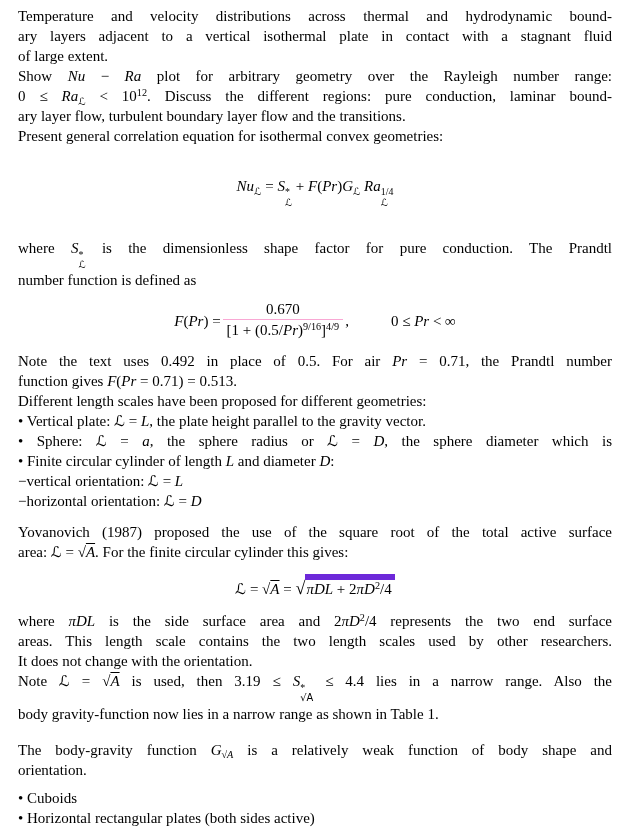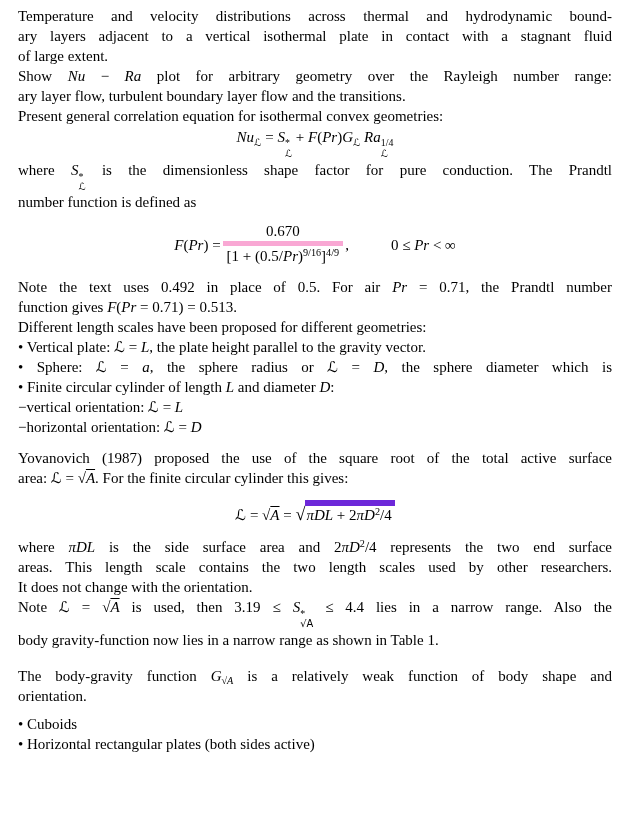--- a/index.html
+++ b/index.html
@@ -8,26 +8,26 @@
     box-sizing:border-box;
     width:630px;height:830px;
     padding:6px 18px 0 18px;
     font-family:"Liberation Serif","DejaVu Serif",serif;
     font-size:15px;line-height:20px;color:#000;border-radius:14px;
   }
   .line{min-height:20px;}
   .line.j{text-align:justify;text-align-last:justify;}
   .line.l{text-align:left;}
   .equation{text-align:center;}
-  .eq1{margin:1px 0;}
+  .eq1{margin:30px 0;}
   .eq2{margin:10px 0;display:flex;align-items:center;justify-content:center;}
   .eq3{margin:12px 0;}
   .frac{display:inline-flex;flex-direction:column;align-items:center;margin:0 2px;}
   .frac .num{padding:0 4px;line-height:19px;}
-  .frac .den{border-top:5px solid #f9a8d4;padding:0 4px;line-height:21px;}
+  .frac .den{border-top:1px solid #f9a8d4;padding:0 4px;line-height:21px;}
   .eqspace{display:inline-block;width:42px;}
   .seg-i{font-style:italic;}
   .seg-sup{font-size:68%;vertical-align:0.5em;line-height:0;}
   .seg-sub{font-size:68%;vertical-align:-0.3em;line-height:0;font-style:italic;}
   .seg-cal{font-family:"DejaVu Sans","DejaVu Serif",serif;}
   .seg-calsub{font-size:68%;vertical-align:-0.35em;line-height:0;font-family:"DejaVu Sans","DejaVu Serif",serif;}
   .seg-ovi{font-style:italic;text-decoration:overline;}
   .seg-stk{display:inline-flex;flex-direction:column;align-items:flex-start;vertical-align:-0.45em;line-height:1.05;font-size:66%;font-style:normal;}
   .seg-stk .stk-sub{font-family:"DejaVu Sans","DejaVu Serif",serif;}
   .radical{font-size:120%;}
@@ -37,20 +37,21 @@
   .gap-lg{height:16px;}
 </style>
 </head>
 <body>
 
 <div class="page">
   <div class="line j"><span class="seg-r">Temperature and velocity distributions across thermal and hydrodynamic bound-</span></div>
   <div class="line j"><span class="seg-r">ary layers adjacent to a vertical isothermal plate in contact with a stagnant fluid</span></div>
   <div class="line l"><span class="seg-r">of large extent.</span></div>
   <div class="line j"><span class="seg-r">Show </span><span class="seg-i">Nu</span><span class="seg-r"> − </span><span class="seg-i">Ra</span><span class="seg-r"> plot for arbitrary geometry over the Rayleigh number range:</span></div>
+  <div class="line j"><span class="seg-r">0 ≤ </span><span class="seg-i">Ra</span><span class="seg-calsub">ℒ</span><span class="seg-r"> &lt; 10</span><span class="seg-sup">12</span><span class="seg-r">. Discuss the different regions: pure conduction, laminar bound-</span></div>
   <div class="line l"><span class="seg-r">ary layer flow, turbulent boundary layer flow and the transitions.</span></div>
   <div class="line l"><span class="seg-r">Present general correlation equation for isothermal convex geometries:</span></div>
 
   <div class="equation eq1"><span class="seg-i">Nu</span><span class="seg-calsub">ℒ</span><span class="seg-r"> = </span><span class="seg-i">S</span><span class="seg-stk">
         <span>*</span>
         <span class="stk-sub">ℒ</span>
       </span><span class="seg-r"> + </span><span class="seg-i">F</span><span class="seg-r">(</span><span class="seg-i">Pr</span><span class="seg-r">)</span><span class="seg-i">G</span><span class="seg-calsub">ℒ</span><span class="seg-i"> Ra</span><span class="seg-stk">
         <span>1/4</span>
         <span class="stk-sub">ℒ</span>
       </span></div>

